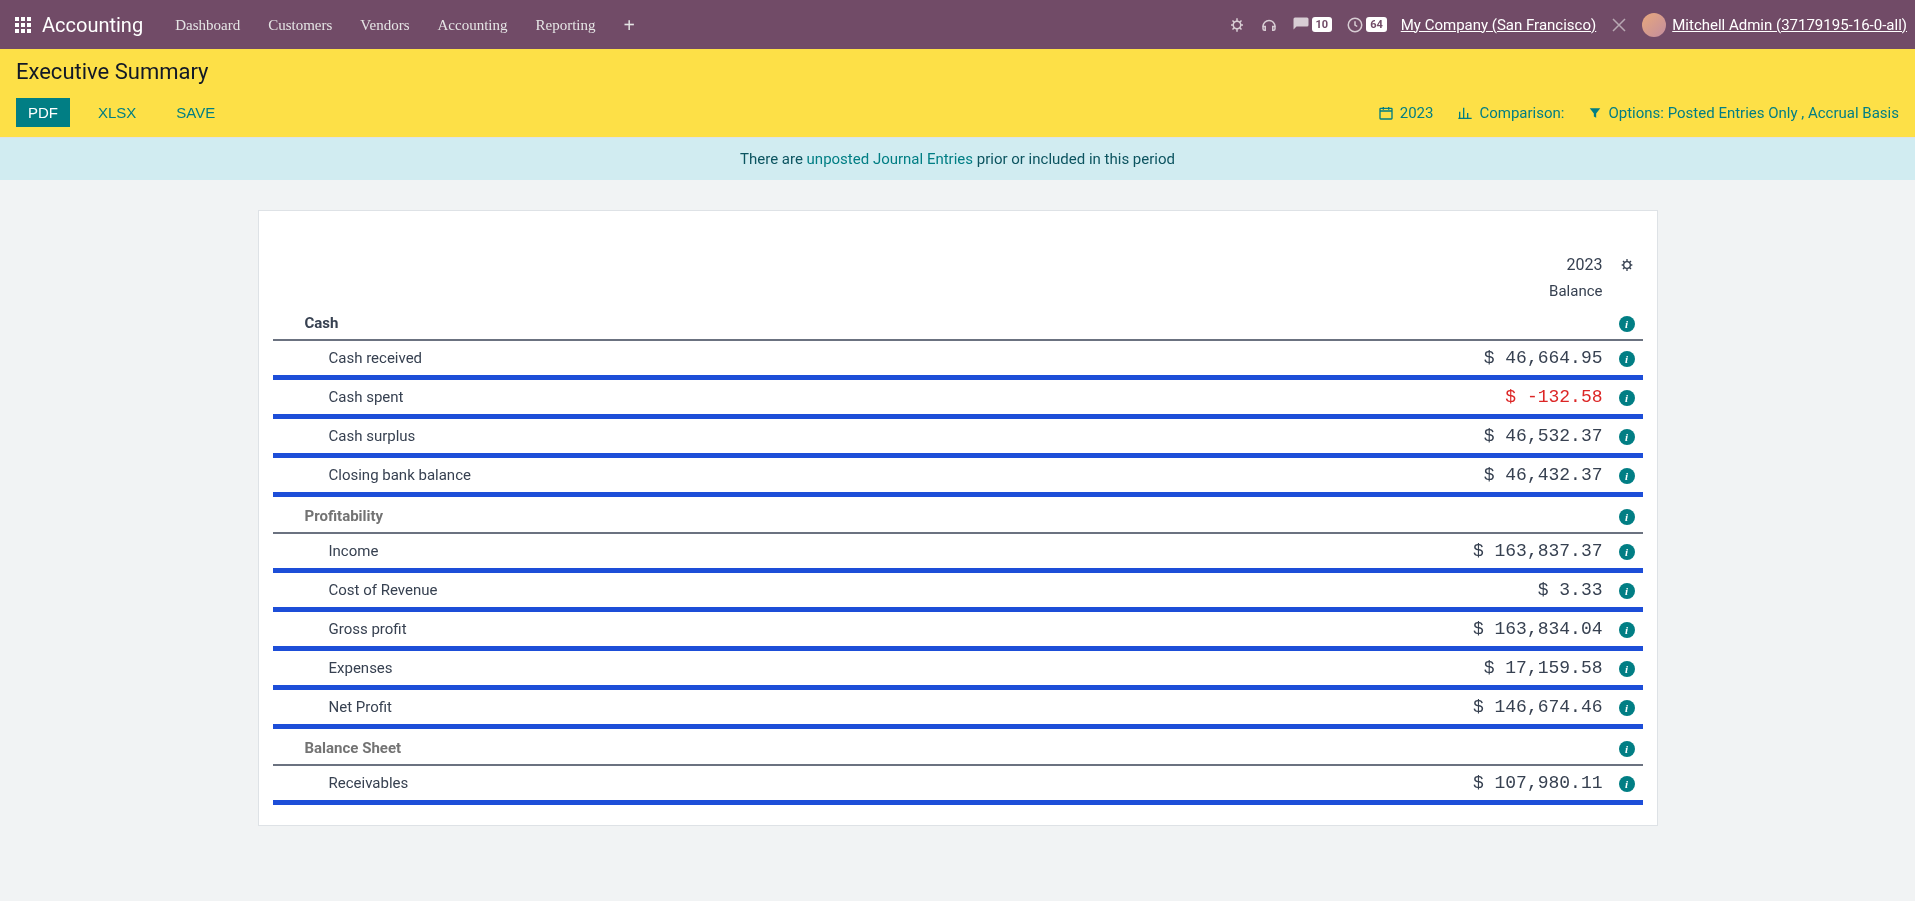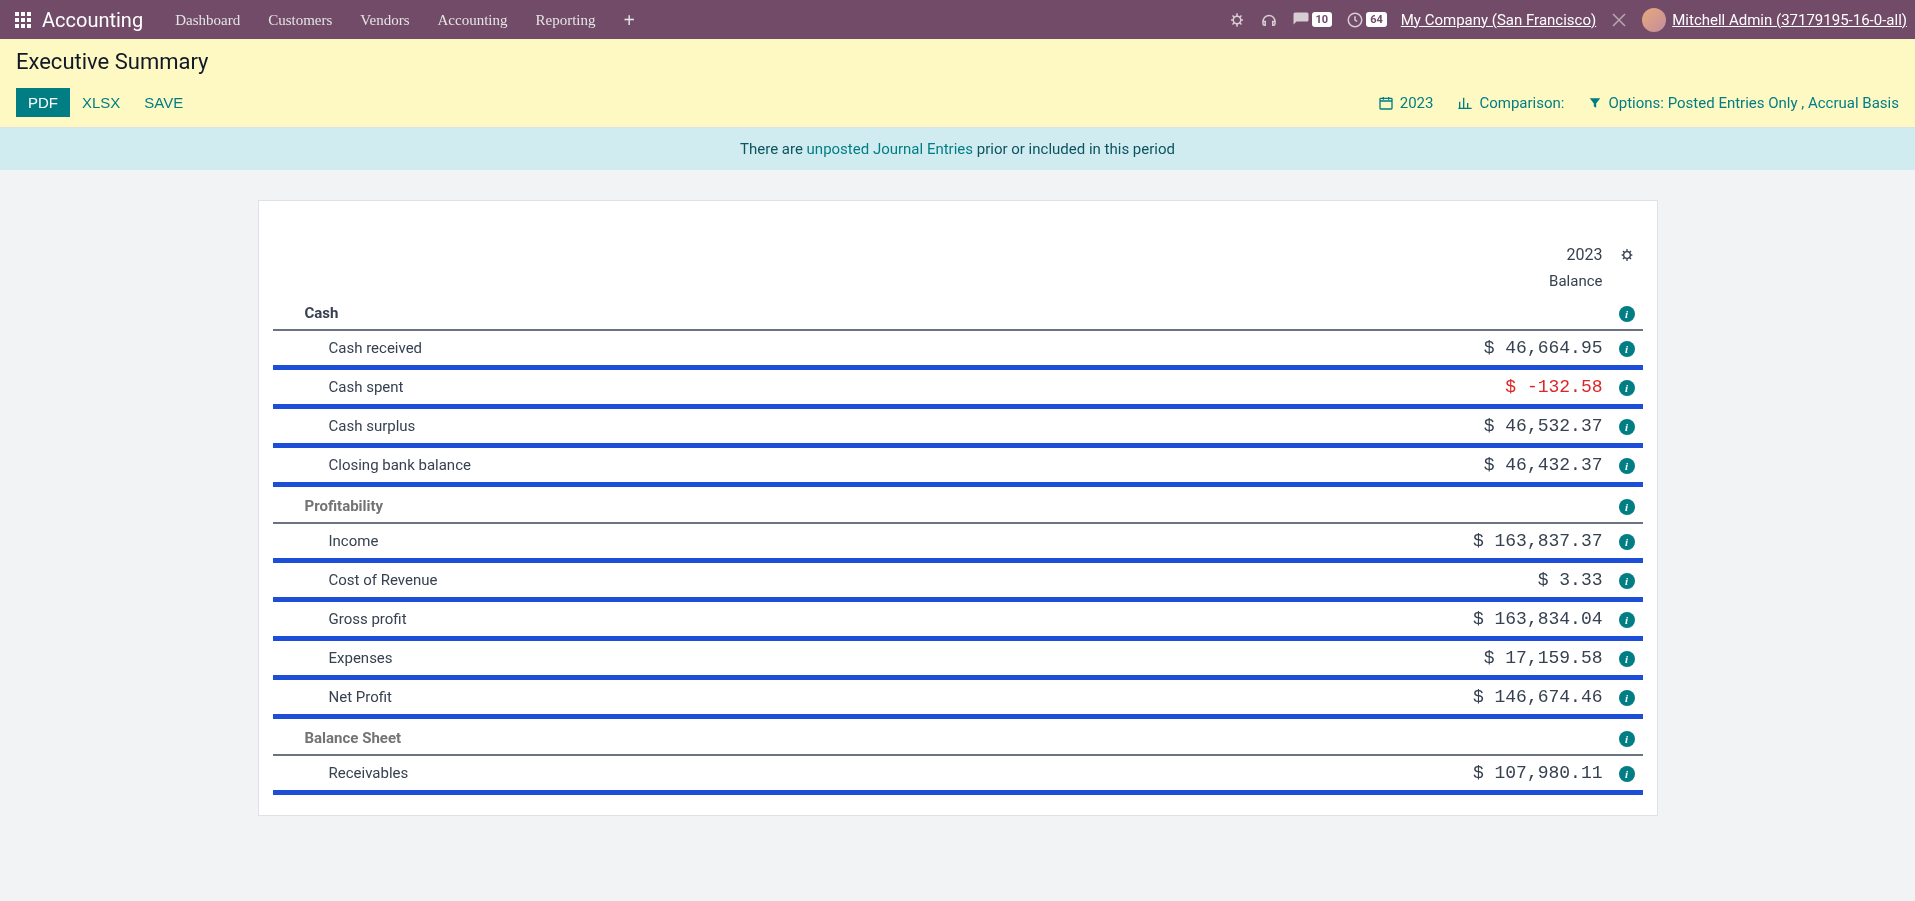--- a/index.html
+++ b/index.html
@@ -1,37 +1,37 @@
 <!DOCTYPE html>
 <html><head>
 <meta charset="utf-8">
 <style>
 * { box-sizing: border-box; margin: 0; padding: 0; }
 body { font-family: -apple-system, BlinkMacSystemFont, "Segoe UI", Roboto, sans-serif; background: #f1f3f4; color: #374151; overflow-x: hidden; }
 
 
-.navbar { background: #714B67; color: #fff; height: 39px; display: flex; align-items: center; padding: 0 8px; font-size: 15px; }
+.navbar { background: #714B67; color: #fff; height: 49px; display: flex; align-items: center; padding: 0 8px; font-size: 15px; }
 .navbar .apps-icon { width: 30px; display: flex; align-items: center; justify-content: center; cursor: pointer; }
 .navbar .app-name { font-size: 20px; font-weight: 400; margin: 0 18px 0 4px; cursor: pointer; }
 .navbar .menu { display: flex; gap: 0; align-items: center; }
 .navbar .menu-item { padding: 0 14px; cursor: pointer; font-size: 15px; line-height: 46px; color: #e5e5e5; font-family: Liberation Serif, serif; }
 .navbar .menu-item.plus { font-size: 20px; font-weight: bold; }
 .navbar .spacer { flex: 1; }
 .navbar .right { display: flex; align-items: center; gap: 14px; text-decoration: underline; }
 .navbar .icon-btn { display: flex; align-items: center; cursor: pointer; position: relative; color: #d8cdd4; }
 .navbar .badge { background: #fff; color: #714B67; border-radius: 3px; font-size: 11px; font-weight: 700; padding: 0 4px; margin-left: 2px; line-height: 15px; }
 .navbar .company { cursor: pointer; font-size: 15px; }
 .navbar .user { display: flex; align-items: center; gap: 6px; cursor: pointer; }
 .navbar .avatar { width: 24px; height: 24px; border-radius: 50%; background: linear-gradient(135deg,#e8a87c,#c38d9e); display: inline-block; }
 
 
-.control-panel { background: #fef9c3; border-bottom: 1px solid #dee2e6; padding: 10px 16px 0 16px; }
+.control-panel { background: #fde047; border-bottom: 1px solid #dee2e6; padding: 10px 16px 0 16px; }
 .breadcrumb { font-size: 22px; color: #111827; margin-bottom: 14px; }
 .cp-row { display: flex; align-items: center; padding-bottom: 10px; }
-.cp-buttons { display: flex; gap: 0; align-items: flex-end; }
+.cp-buttons { display: flex; gap: 16px; align-items: flex-end; }
 .btn { font-size: 15px; padding: 6px 12px; cursor: pointer; border: none; background: transparent; color: #017e84; font-weight: 500; }
 .btn.primary { background: #017e84; color: #fff; border-radius: 0; }
 .cp-filters { margin-left: auto; display: flex; gap: 24px; align-items: center; color: #017e84; font-size: 15px; }
 .filter-item { display: flex; align-items: center; gap: 6px; cursor: pointer; }
 
 
 .alert { background: #d1ecf1; color: #0c5460; text-align: center; padding: 12px; font-size: 15px; }
 .alert .link { color: #017e84; text-decoration: none; }
 
 

